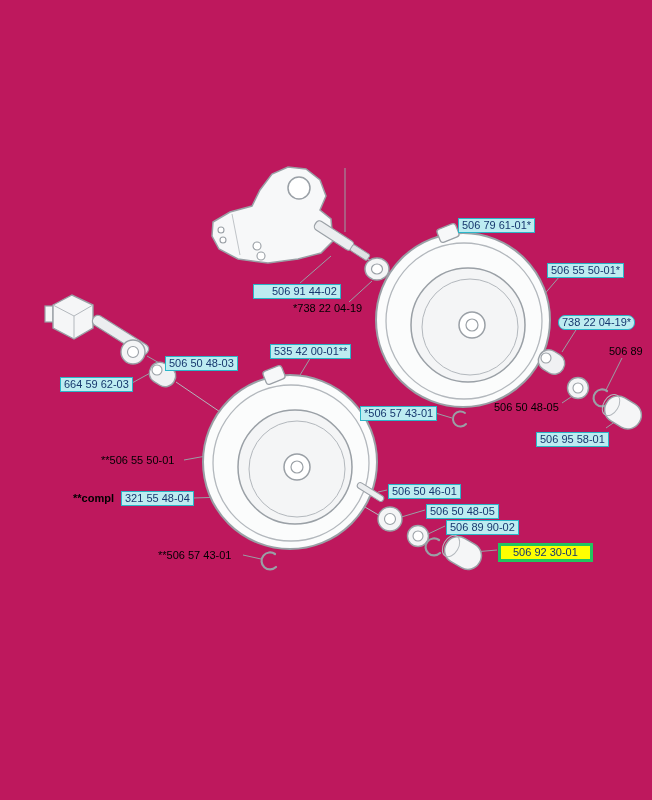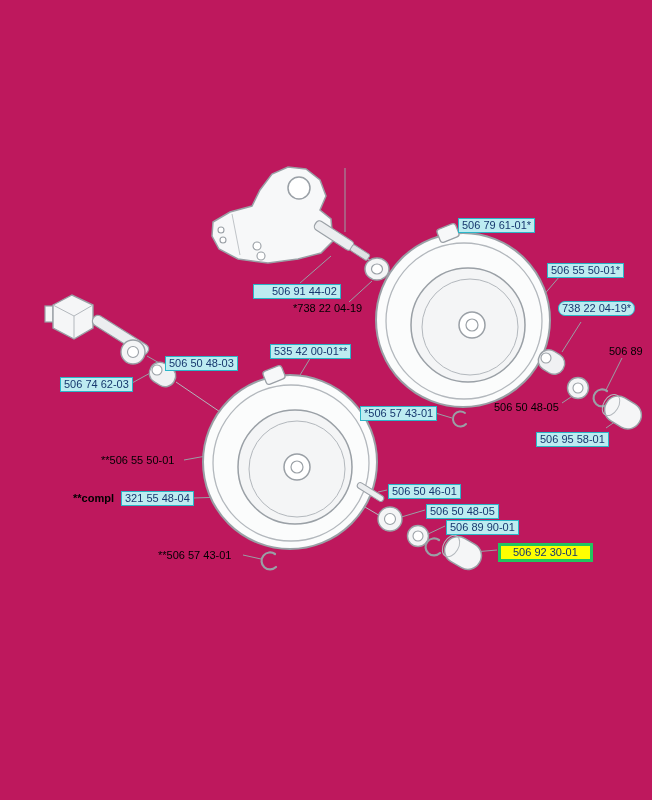--- a/index.html
+++ b/index.html
@@ -171,45 +171,45 @@
   </svg>
 
   <div class="label cyan" style="left:458px; top:218px;">506 79 61-01*</div>
 
   <div class="label cyan" style="left:547px; top:263px;">506 55 50-01*</div>
 
   <div class="label cyan" style="left:253px; top:284px;padding-left:18px;">506 91 44-02</div>
 
   <div class="label plain" style="left:293px; top:302px;">*738 22 04-19</div>
 
-  <div class="label cyan" style="left:558px; top:301px;border-radius:7px;">738 22 04-19*</div>
+  <div class="label cyan" style="left:558px; top:315px;border-radius:7px;">738 22 04-19*</div>
 
   <div class="label plain" style="left:609px; top:345px;">506 89</div>
 
   <div class="label cyan" style="left:270px; top:344px;">535 42 00-01**</div>
 
   <div class="label cyan" style="left:165px; top:356px;">506 50 48-03</div>
 
-  <div class="label cyan" style="left:60px; top:377px;">506 74 62-03</div>
+  <div class="label cyan" style="left:60px; top:377px;">664 59 62-03</div>
 
   <div class="label cyan" style="left:360px; top:406px;">*506 57 43-01</div>
 
   <div class="label plain" style="left:494px; top:401px;">506 50 48-05</div>
 
   <div class="label cyan" style="left:536px; top:421px;margin-top:11px;">506 95 58-01</div>
 
   <div class="label plain" style="left:101px; top:454px;">**506 55 50-01</div>
 
   <div class="label plain-bold" style="left:73px; top:492px;">**compl</div>
 
   <div class="label cyan" style="left:121px; top:491px;">321 55 48-04</div>
 
   <div class="label cyan" style="left:388px; top:484px;">506 50 46-01</div>
 
   <div class="label cyan" style="left:426px; top:504px;">506 50 48-05</div>
 
-  <div class="label cyan" style="left:446px; top:520px;">506 89 90-01</div>
+  <div class="label cyan" style="left:446px; top:520px;">506 89 90-02</div>
 
   <div class="label plain" style="left:158px; top:549px;">**506 57 43-01</div>
 
   <div class="label yellow" style="left:498px; top:543px;">506 92 30-01</div>
 
 </div>
 
 </body></html>

